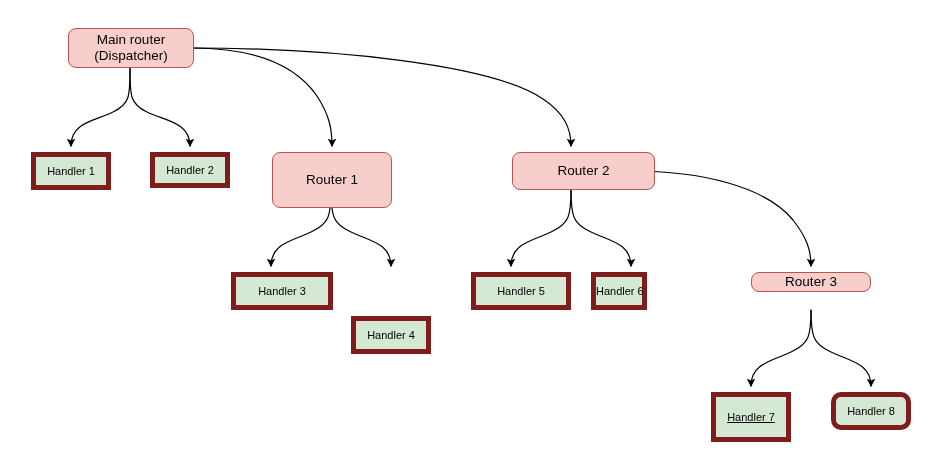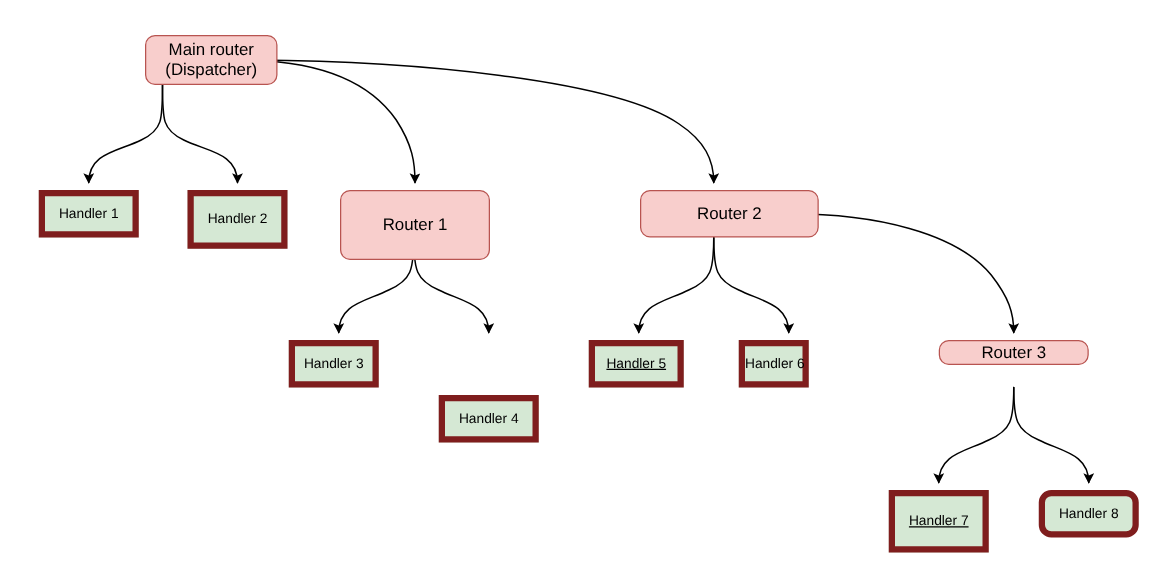--- a/index.html
+++ b/index.html
@@ -75,28 +75,28 @@
         <path d="M 331 190 C 331 216 333 224 351 232 C 369 241 391 243 391 266" fill="none" stroke="#000000" stroke-width="1.2" stroke-linecap="round" marker-end="url(#arrow-head)"></path>
         <path d="M 571 190 C 571 216 569 224 551 232 C 533 241 511 243 511 266" fill="none" stroke="#000000" stroke-width="1.2" stroke-linecap="round" marker-end="url(#arrow-head)"></path>
         <path d="M 571 190 C 571 216 573 224 591 232 C 609 241 631 243 631 266" fill="none" stroke="#000000" stroke-width="1.2" stroke-linecap="round" marker-end="url(#arrow-head)"></path>
         <path d="M 632 171 C 700 171 765 186 793 220 C 807 238 811 250 811 266" fill="none" stroke="#000000" stroke-width="1.2" stroke-linecap="round" marker-end="url(#arrow-head)"></path>
         <path d="M 811 310 C 811 336 809 344 791 352 C 773 361 751 363 751 386" fill="none" stroke="#000000" stroke-width="1.2" stroke-linecap="round" marker-end="url(#arrow-head)"></path>
         <path d="M 811 310 C 811 336 813 344 831 352 C 849 361 871 363 871 386" fill="none" stroke="#000000" stroke-width="1.2" stroke-linecap="round" marker-end="url(#arrow-head)"></path>
       </g>
   </svg>
 
   <div id="nodes-group">
-      <div class="node node-router" style="left: 68px; top: 28px; width: 106px; height: 40px; margin-left: 48px;"><span class="node-label">Main router
+      <div class="node node-router" style="left: 68px; top: 28px; width: 126px; height: 40px;"><span class="node-label">Main router
 (Dispatcher)</span></div>
       <div class="node node-handler" style="left: 31px; top: 152px; width: 80px; height: 38px;"><span class="node-label">Handler 1</span></div>
-      <div class="node node-handler" style="left: 150px; top: 152px; width: 80px; height: 47px;"><span class="node-label">Handler 2</span></div>
+      <div class="node node-handler" style="left: 150px; top: 152px; width: 80px; height: 36px;"><span class="node-label">Handler 2</span></div>
       <div class="node node-router" style="left: 272px; top: 152px; width: 120px; height: 56px;"><span class="node-label">Router 1</span></div>
       <div class="node node-router" style="left: 512px; top: 152px; width: 143px; height: 38px;"><span class="node-label">Router 2</span></div>
-      <div class="node node-handler" style="left: 231px; top: 272px; width: 72px; height: 38px;"><span class="node-label">Handler 3</span></div>
+      <div class="node node-handler" style="left: 231px; top: 272px; width: 102px; height: 38px;"><span class="node-label">Handler 3</span></div>
       <div class="node node-handler" style="left: 351px; top: 272px; width: 80px; height: 38px; margin-top: 44px;"><span class="node-label">Handler 4</span></div>
-      <div class="node node-handler" style="left: 471px; top: 272px; width: 76px; height: 38px; text-decoration: underline;"><span class="node-label">Handler 5</span></div>
+      <div class="node node-handler" style="left: 471px; top: 272px; width: 100px; height: 38px;"><span class="node-label">Handler 5</span></div>
       <div class="node node-handler" style="left: 591px; top: 272px; width: 56px; height: 38px;"><span class="node-label">Handler 6</span></div>
       <div class="node node-router" style="left: 751px; top: 272px; width: 120px; height: 20px;"><span class="node-label">Router 3</span></div>
       <div class="node node-handler" style="left: 711px; top: 392px; width: 80px; height: 50px; text-decoration: underline;"><span class="node-label">Handler 7</span></div>
       <div class="node node-handler" style="left: 831px; top: 392px; width: 80px; height: 38px; border-radius: 10px;"><span class="node-label">Handler 8</span></div>
     </div>
 
 </div>
 
 </body></html>

